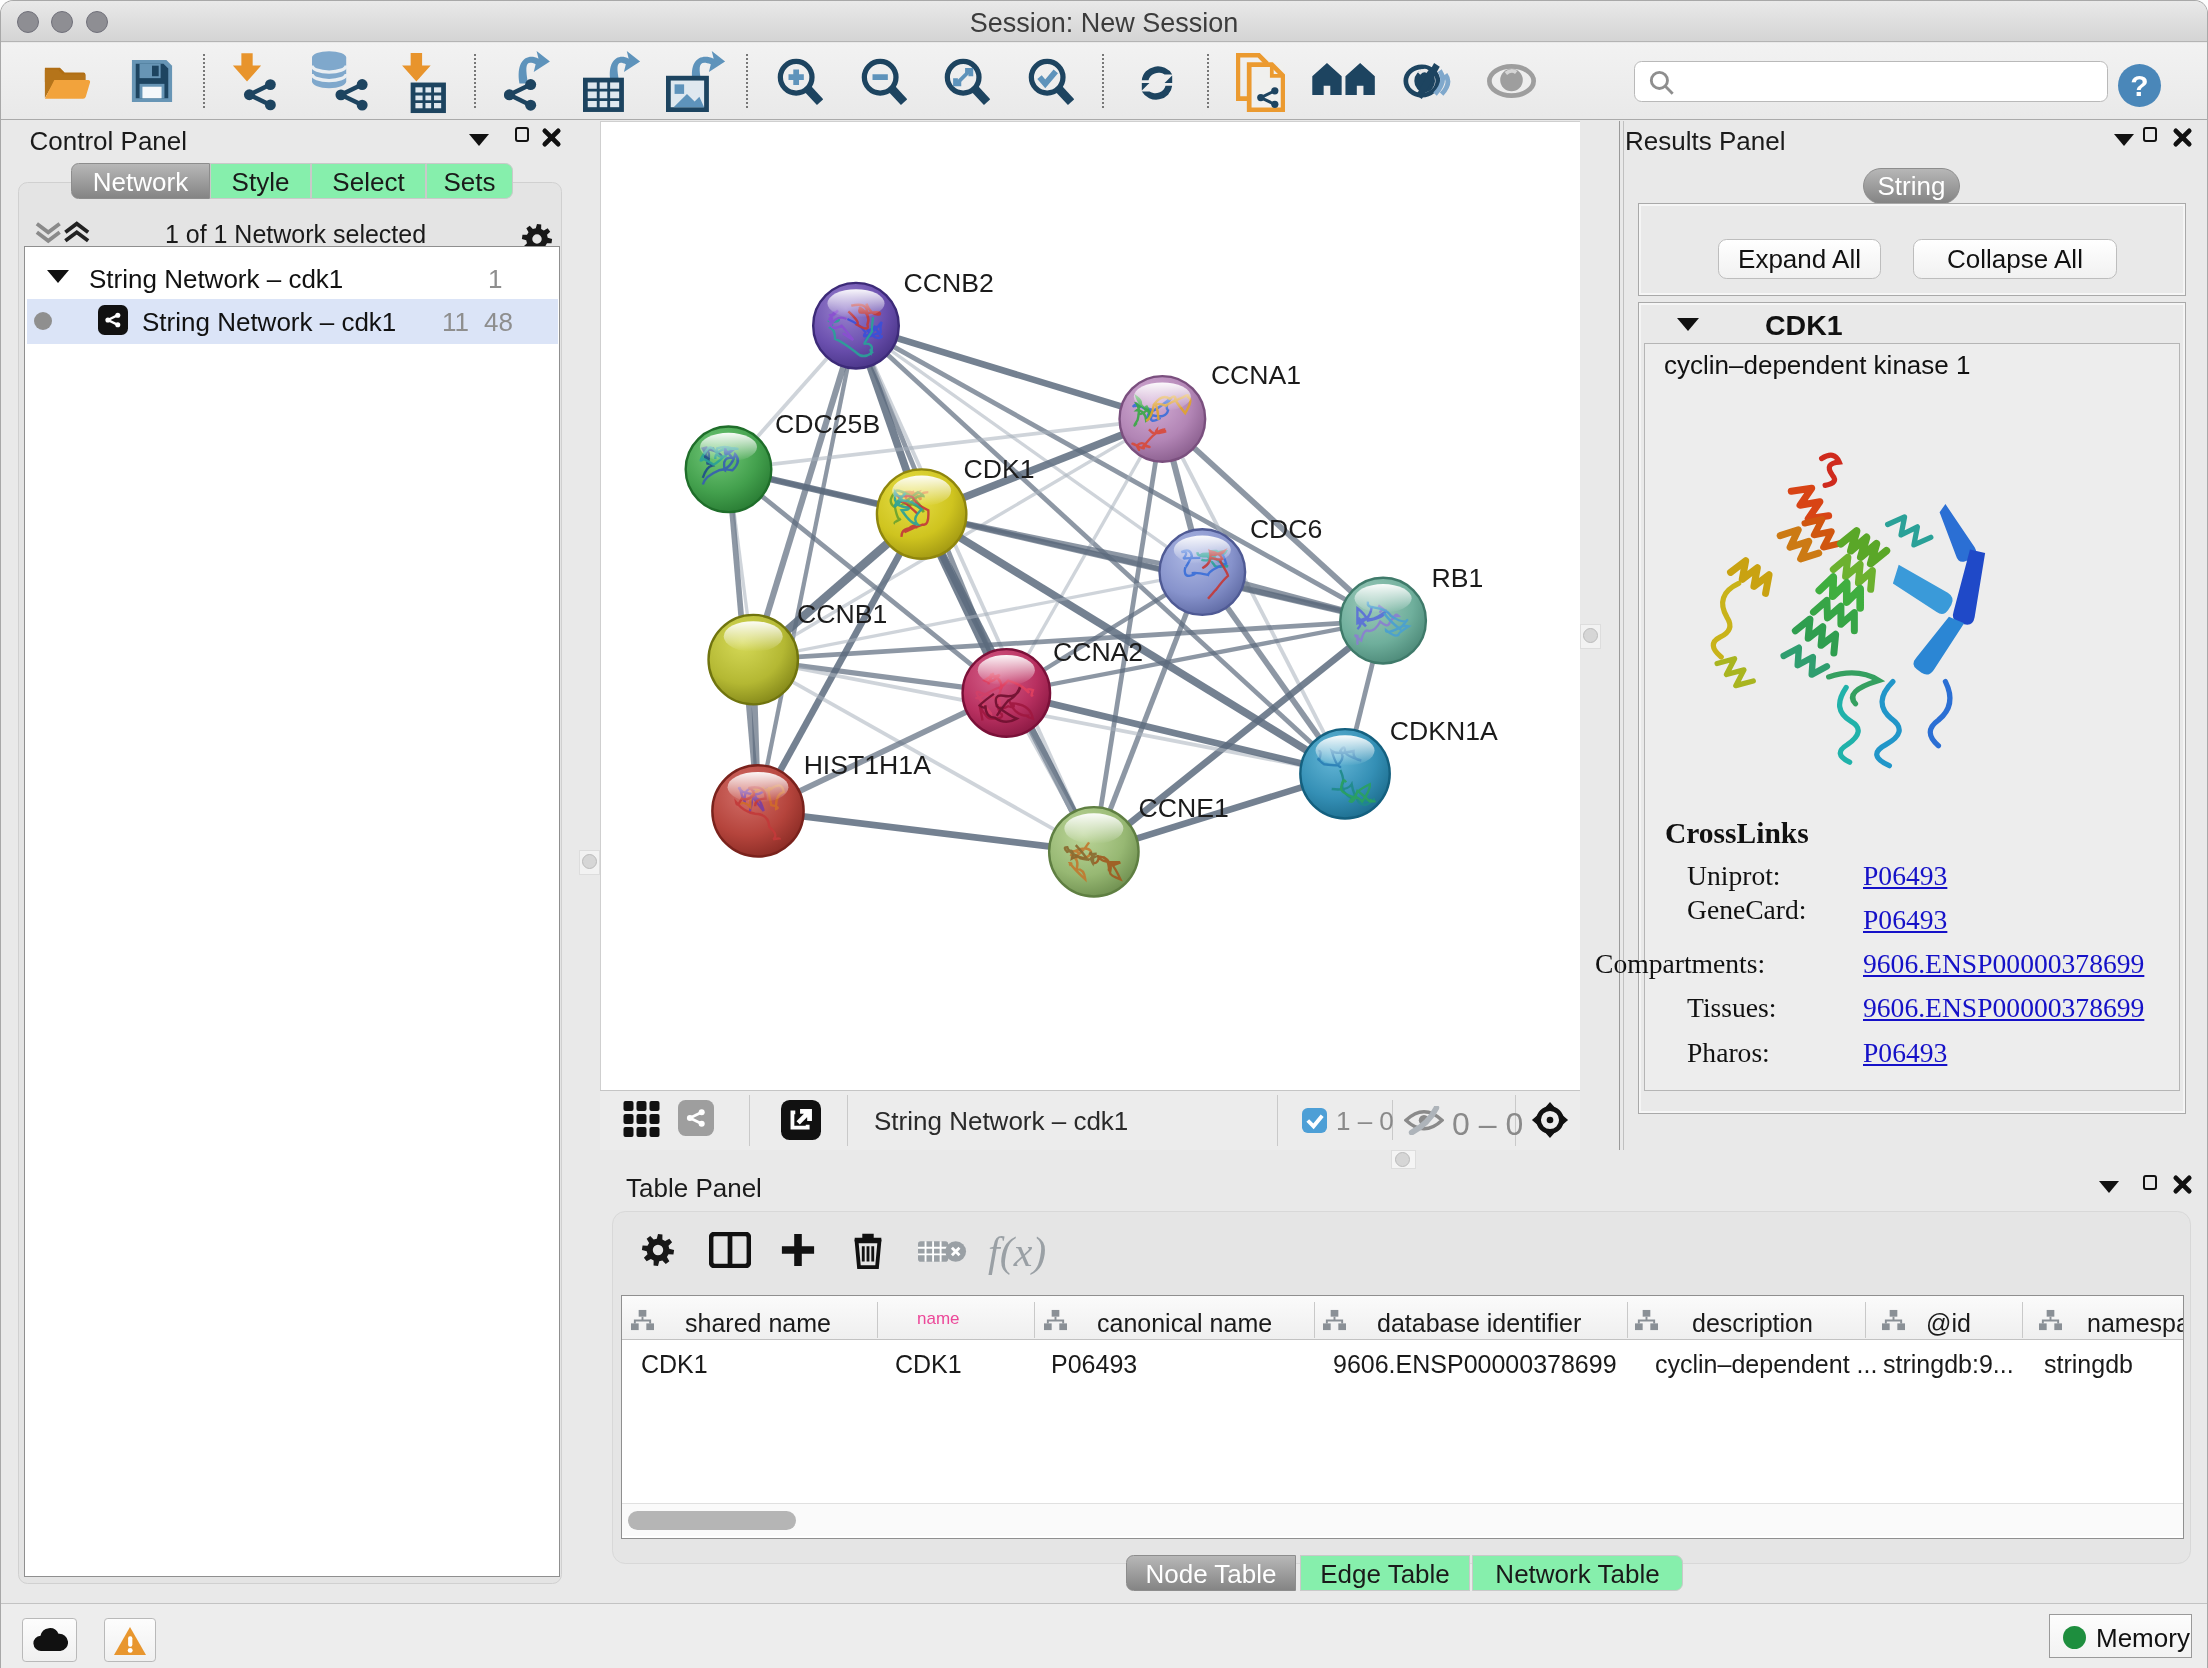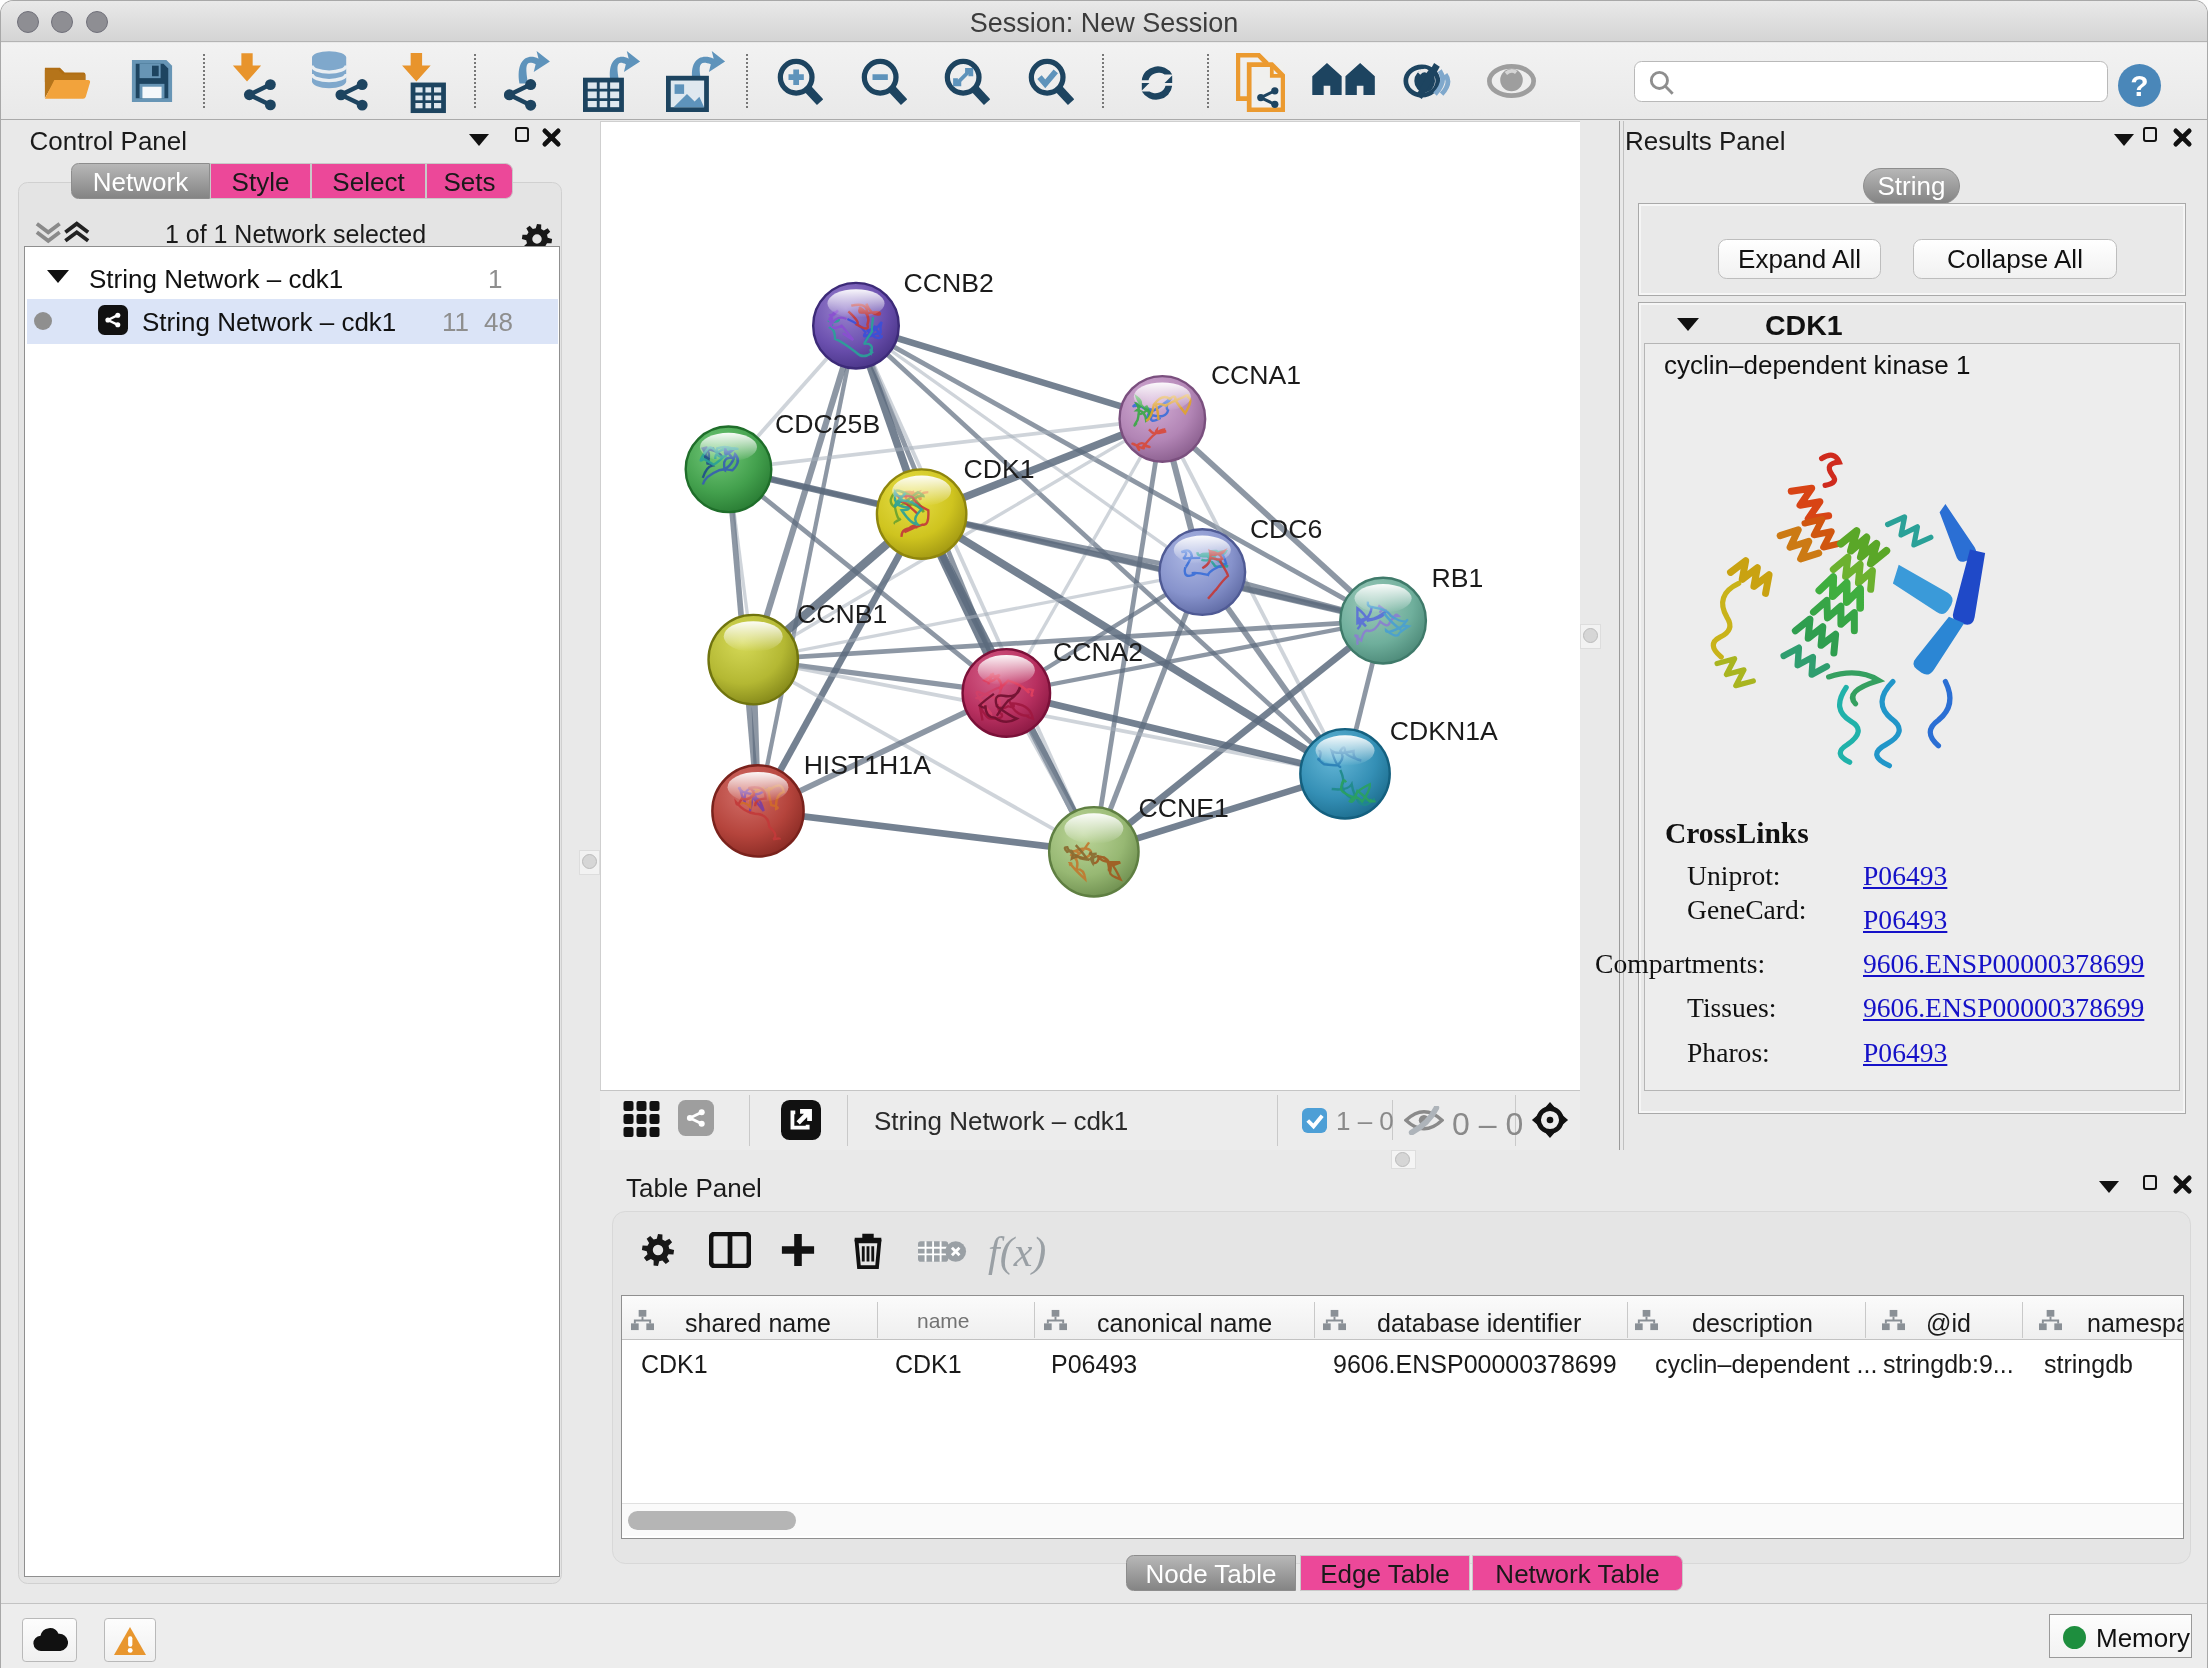--- a/index.html
+++ b/index.html
@@ -10,21 +10,21 @@
 .tl { position:absolute; top:9.5px; width:22px; height:22px; border-radius:50%;
   background:#8e8e93; border:1px solid #70707a; }
 .title { position:absolute; top:6.7px; width:100%; text-align:center; font-size:27px; color:#3c3c3c; }
 .toolbar { position:absolute; left:0; top:42px; width:100%; height:77px;
   background:linear-gradient(#f2f2f2,#e9e9e9); border-bottom:1.9px solid #aaa; }
 .searchbox { position:absolute; left:1633px; top:60px; width:474px; height:41px; background:#fff;
   border:1.9px solid #b9b9b9; border-radius:7.6px; }
 .help { position:absolute; left:2117px; top:63px; width:43px; height:43px; border-radius:50%;
   background:#4a87b9; color:#fff; font-size:30px; font-weight:bold; text-align:center; line-height:43px; }
 .ptitle { font-size:26px; color:#1a1a1a; position:absolute; }
-.tab { position:absolute; height:36px; background:#ec4899; border:1px solid #c9c9c9; color:#1a1a1a;
+.tab { position:absolute; height:36px; background:#86efac; border:1px solid #c9c9c9; color:#1a1a1a;
   font-size:26px; text-align:center; }
 .tabsel { background:linear-gradient(#b7b7b7,#848484); color:#fff; border-color:#8d8d8d; }
 .cpsub { position:absolute; left:17px; top:181px; width:544px; height:1402px; background:#e4e4e4;
   border:1px solid #d0d0d0; border-radius:9.5px; }
 .whitelist { position:absolute; left:23px; top:245px; width:536px; height:1331px; background:#fff;
   border:1.9px solid #8f8f8f; }
 .netview { position:absolute; left:599px; top:120px; width:980px; height:969px; background:#fff;
   border-left:1px solid #cfcfcf; border-top:1px solid #cfcfcf; }
 .netbar { position:absolute; left:599px; top:1089px; width:980px; height:60px; background:#ececec;
   border-top:1.9px solid #c5c5c5; }
@@ -575,21 +575,21 @@
         <rect x="17" y="15" width="8" height="7" fill="#8a9096"></rect>
         <path d="M13 8 v4 M5 15 v-3 h16 v3" stroke="#8a9096" stroke-width="2" fill="none"></path>
       </svg>
       <svg style="position:absolute;left:1416px;top:13.3px" width="25" height="23" viewBox="0 0 26 24">
         <rect x="9" y="1" width="8" height="7" fill="#8a9096"></rect>
         <rect x="1" y="15" width="8" height="7" fill="#8a9096"></rect>
         <rect x="17" y="15" width="8" height="7" fill="#8a9096"></rect>
         <path d="M13 8 v4 M5 15 v-3 h16 v3" stroke="#8a9096" stroke-width="2" fill="none"></path>
       </svg>
       <div style="position:absolute;left:63px;top:13.3px;font-size:25px;color:#1a1a1a">shared name</div>
-      <div style="position:absolute;left:295px;top:13.3px;font-size:21px;color:#737373">name</div>
+      <div style="position:absolute;left:295px;top:13.3px;font-size:17px;color:#ec4899">name</div>
       <div style="position:absolute;left:475px;top:13.3px;font-size:25px;color:#1a1a1a">canonical name</div>
       <div style="position:absolute;left:755px;top:13.3px;font-size:25px;color:#1a1a1a">database identifier</div>
       <div style="position:absolute;left:1070px;top:13.3px;font-size:25px;color:#1a1a1a">description</div>
       <div style="position:absolute;left:1304px;top:13.3px;font-size:25px;color:#1a1a1a">@id</div>
       <div style="position:absolute;left:1465px;top:13.3px;font-size:25px;color:#1a1a1a">namespace</div>
       <div style="position:absolute;left:19px;top:54px;font-size:25px;color:#1a1a1a">CDK1</div>
       <div style="position:absolute;left:273px;top:54px;font-size:25px;color:#1a1a1a">CDK1</div>
       <div style="position:absolute;left:429px;top:54px;font-size:25px;color:#1a1a1a">P06493</div>
       <div style="position:absolute;left:711px;top:54px;font-size:25px;color:#1a1a1a">9606.ENSP00000378699</div>
       <div style="position:absolute;left:1033px;top:54px;font-size:25px;color:#1a1a1a">cyclin–dependent ...</div>

